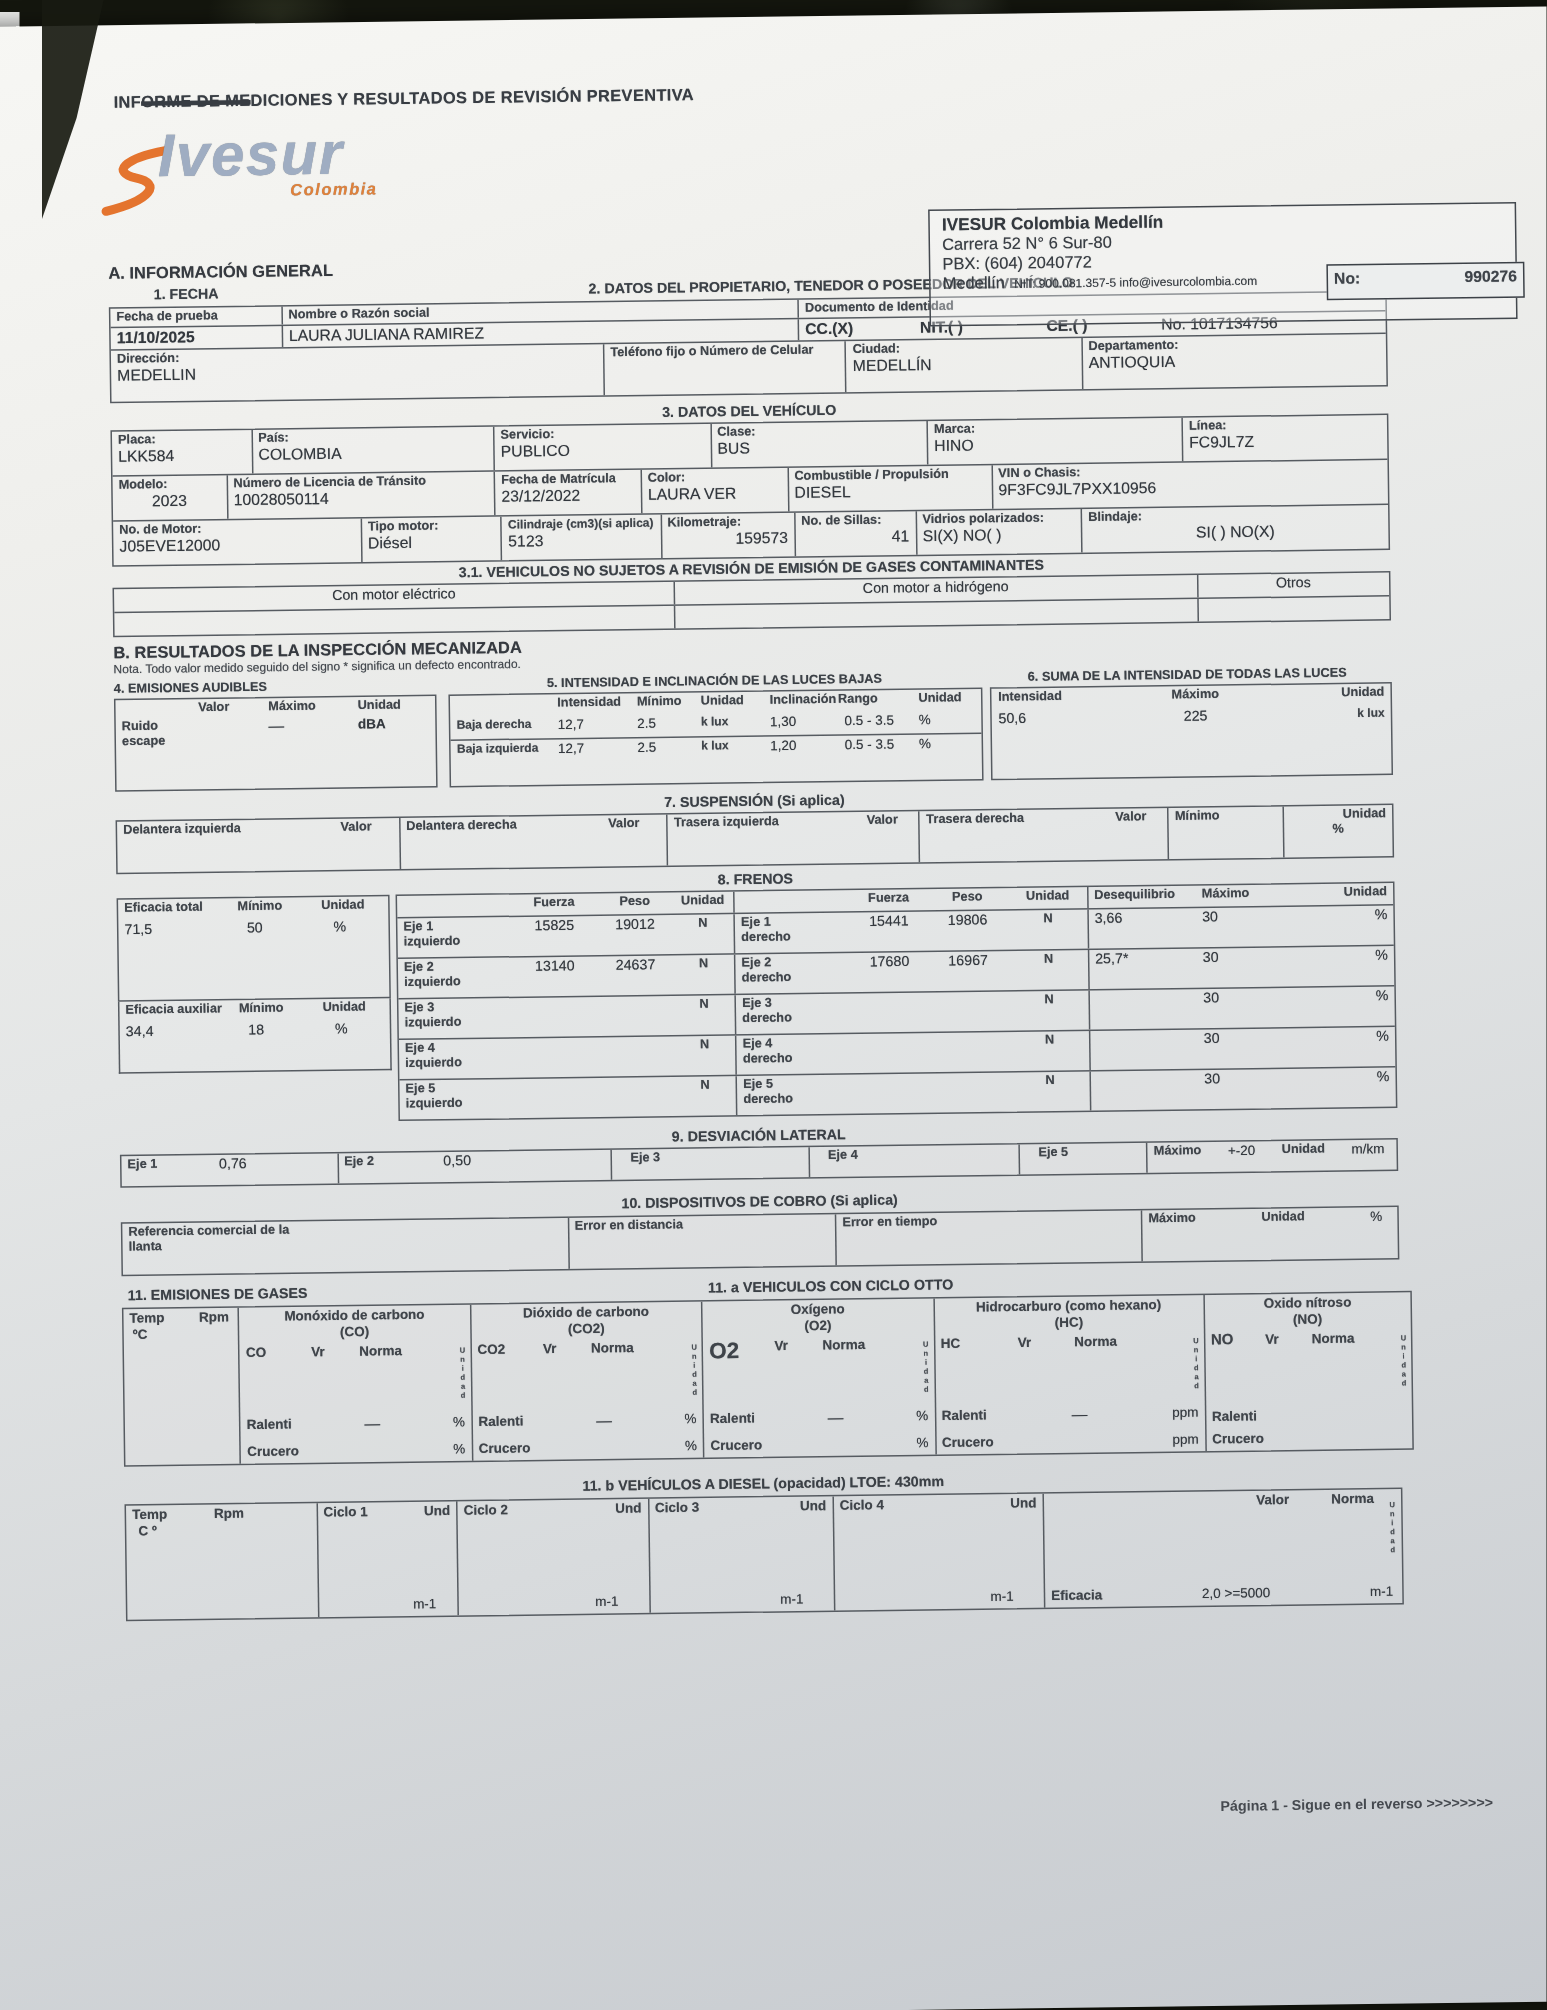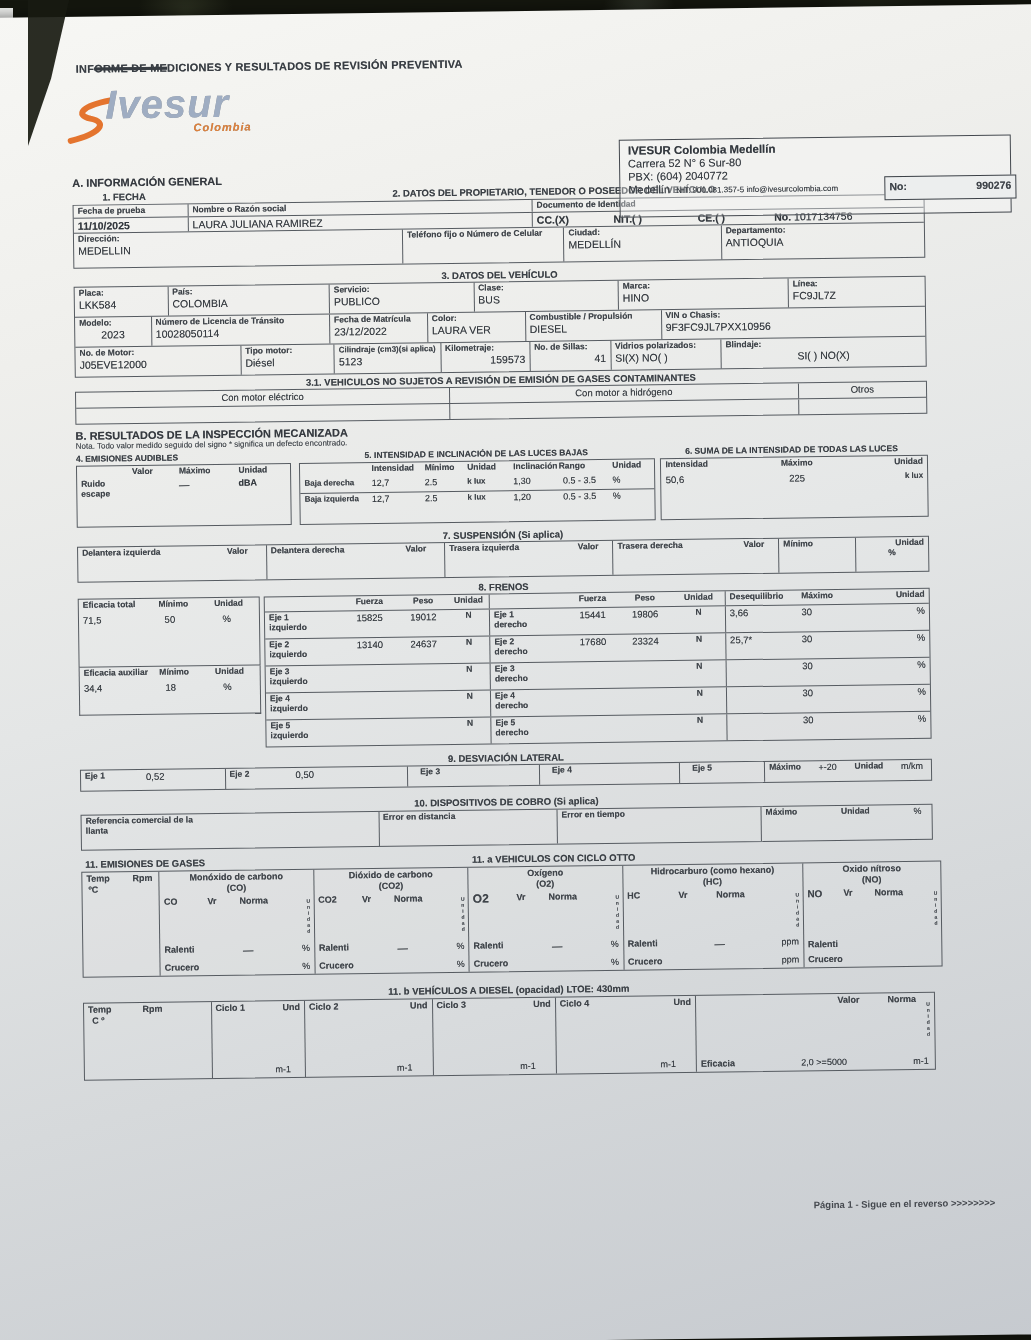--- a/index.html
+++ b/index.html
@@ -95,21 +95,21 @@
         <div class="c br lb" style="width:40.5%">Nombre o Razón social</div>
         <div class="c lb" style="width:46%">Documento de Identidad</div>
       </div>
       <div class="r bt">
         <div class="c br vl" style="width:13.5%;font-weight:bold">11/10/2025</div>
         <div class="c br vl" style="width:40.5%">LAURA JULIANA  RAMIREZ</div>
         <div class="c vl" style="width:46%;display:flex">
           <span style="width:20%;font-weight:bold">CC.(X)</span>
           <span style="width:22%;font-weight:bold">NIT.( )</span>
           <span style="width:20%;font-weight:bold">CE.( )</span>
-          <span style="font-weight:bold">No.</span>&nbsp;
+          <span style="font-weight:normal">No.</span>&nbsp;
           <span>1017134756</span>
         </div>
       </div>
       <div class="r bt" style="height:34px">
         <div class="c br" style="width:38.7%">
             <div class="lb">Dirección:</div>
             <div class="vl">MEDELLIN</div>
           </div>
         <div class="c br" style="width:19%">
             <div class="lb">Teléfono fijo o Número de Celular</div>
@@ -396,21 +396,21 @@
               <div>izquierdo</div>
             </div>
           <div class="c vl cen" style="width:8.7%;font-size:9.5px">13140</div>
           <div class="c vl cen" style="width:7.5%;font-size:9.5px">24637</div>
           <div class="c br lb cen" style="width:6.3%">N</div>
           <div class="c lb" style="width:11.7%">
               <div>Eje 2</div>
               <div>derecho</div>
             </div>
           <div class="c vl cen" style="width:7.5%;font-size:9.5px">17680</div>
-          <div class="c vl cen" style="width:8.3%;font-size:9.5px">23324</div>
+          <div class="c vl cen" style="width:8.3%;font-size:9.5px">16967</div>
           <div class="c br lb cen" style="width:8%">N</div>
           <div class="c vl" style="width:10.8%;font-size:9.5px">25,7*</div>
           <div class="c vl" style="width:9%;font-size:9.5px">30</div>
           <div class="c vl rt" style="width:10.8%;font-size:9.5px">%</div>
         </div>
         <div class="r bt" style="height:26px">
           <div class="c lb" style="width:11.4%">
               <div>Eje 3</div>
               <div>izquierdo</div>
             </div>
@@ -467,21 +467,21 @@
           <div class="c vl rt" style="width:10.8%;font-size:9.5px">%</div>
         </div>
       </div>
     </div>
 
     <div class="sect" style="margin-top:8px">9. DESVIACIÓN LATERAL</div>
     <div class="t" style="margin-top:1px;height:22px">
       <div class="r" style="height:100%">
         <div class="c br r" style="width:17%">
             <span class="lb" style="width:45%">Eje 1</span>
-            <span class="vl" style="font-size:9.5px">0,52</span>
+            <span class="vl" style="font-size:9.5px">0,76</span>
           </div>
         <div class="c br r" style="width:21.5%">
             <span class="lb" style="width:38%">Eje 2</span>
             <span class="vl" style="font-size:9.5px">0,50</span>
           </div>
         <div class="c br r" style="width:15.5%">
             <span class="lb" style="padding-left:8px">Eje 3</span>
             <span class="vl"></span>
           </div>
         <div class="c br r" style="width:16.5%">
@@ -570,21 +570,21 @@
         <div class="r" style="justify-content:space-between;margin-top:5px;padding-bottom:2px">
             <span class="lb" style="font-size:9px">Crucero</span>
             <span class="vl" style="font-size:9px">%</span>
           </div>
       </div>
 
       <div class="c br gas-cell" style="width:18%">
         <div class="lb cen" style="font-size:9px">Oxígeno</div>
         <div class="lb cen" style="font-size:9px">(O2)</div>
         <div class="r" style="margin-top:3px">
-            <span class="lb" style="width:30%;font-size:12px">O2</span>
+            <span class="lb" style="width:30%;font-size:15px">O2</span>
             <span class="lb" style="width:22%;font-size:9px">Vr</span>
             <span class="lb" style="font-size:9px">Norma</span>
           </div>
         <span class="vunit" style="position:absolute;right:3px;top:28px">Unidad</span>
         <div style="flex:1"></div>
         <div class="r" style="justify-content:space-between">
             <span class="lb" style="font-size:9px">Ralenti</span>
             <span class="vl">—</span>
             <span class="vl" style="font-size:9px">%</span>
           </div>

